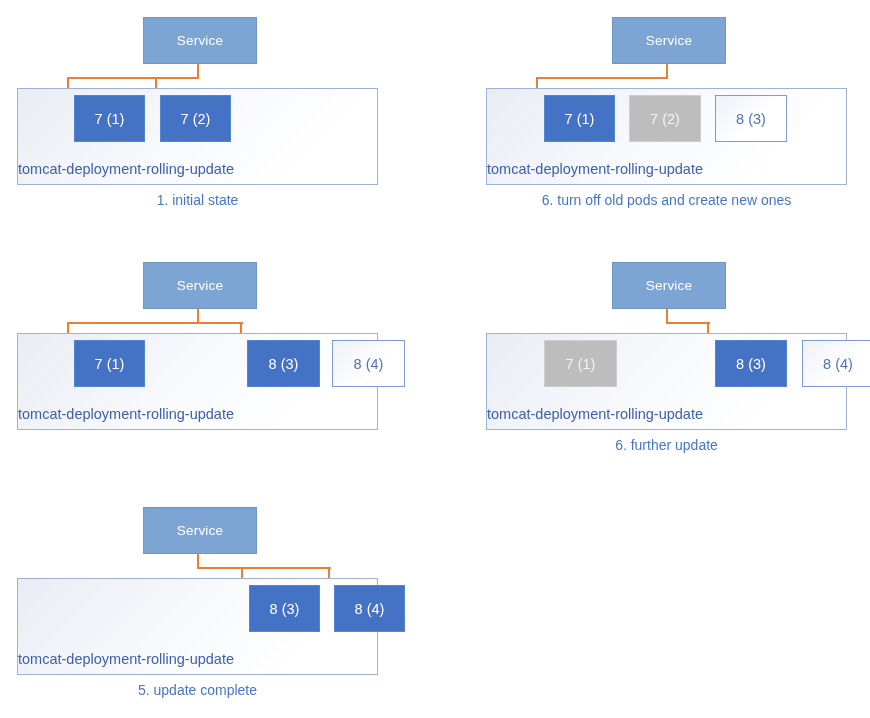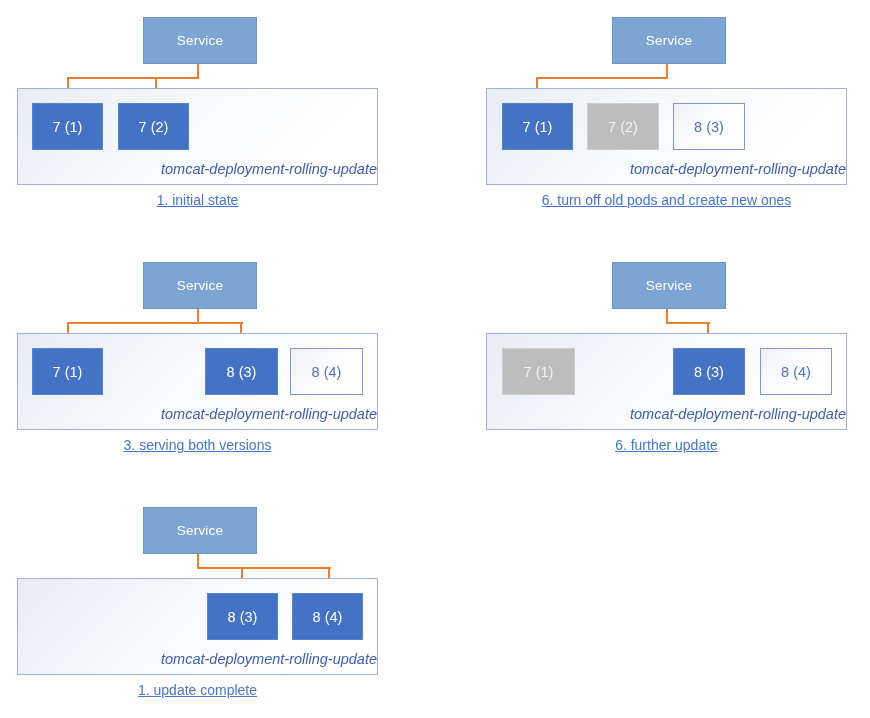--- a/index.html
+++ b/index.html
@@ -15,32 +15,32 @@
     font-family:"Liberation Sans", sans-serif;}
   .canvas{position:relative; width:870px; height:718px; background:#fff; overflow:hidden;}
   .panel{position:absolute; width:400px; height:245px;}
   .service{position:absolute; left:143px; top:17px; width:114px; height:47px;
     background:var(--service-fill); border:1px solid var(--service-border);
     color:var(--service-text); font-size:13.5px; display:flex; align-items:center;
     justify-content:center; letter-spacing:.2px;}
   .container-box{position:absolute; left:17px; top:88px; width:361px; height:97px;
     border:1px solid var(--container-border);
     background:linear-gradient(135deg,#E9ECF3 0%,#F7F9FC 45%,#FFFFFF 80%);}
-  .deploy-label{position:absolute; left:0; bottom:7px; width:100%; text-align:right;
-    color:var(--label-color); font-size:14.5px;font-style:italic;}
-  .pod{position:absolute; top:103px; height:47px; display:flex; align-items:center;
-    justify-content:center; font-size:14.5px;}
+  .deploy-label{position:absolute; left:0; bottom:7px; width:100%; text-align:left;
+    color:var(--label-color); font-size:14.5px;}
+  .pod{position:absolute; top:95px; height:47px; display:flex; align-items:center;
+    justify-content:center; font-size:14.5px;margin-left:42px;}
   .pod.blue{background:var(--pod-blue); border:1px solid var(--pod-blue-border);
     color:var(--pod-blue-text);}
   .pod.gray{background:var(--pod-gray); border:1px solid var(--pod-gray-border);
     color:var(--pod-gray-text);}
   .pod.white{background:linear-gradient(135deg,#EEF1F7 0%,#FFFFFF 60%);
     border:1px solid var(--pod-white-border); color:var(--pod-white-text);}
   .caption{position:absolute; left:17px; top:192px; width:361px; text-align:center;
-    color:var(--caption-color); font-size:14px;text-decoration:underline;}
+    color:var(--caption-color); font-size:14px;}
   .ln{position:absolute; background:var(--arrow);}
   .ah{position:absolute; width:0; height:0; border-left:6px solid transparent;
     border-right:6px solid transparent; border-top:8px solid var(--arrow);}
 </style>
 </head>
 <body>
 
 <div class="canvas">
 
   <section class="panel" style="left:0;top:0;">
@@ -103,21 +103,20 @@
     </div>
     <div class="pod blue" style="left:32px;width:71px;">
       <span>7 (1)</span>
     </div>
     <div class="pod blue" style="left:205px;width:73px;">
       <span>8 (3)</span>
     </div>
     <div class="pod white" style="left:290px;width:73px;">
       <span>8 (4)</span>
     </div>
-    <div class="caption">3. serving both versions</div>
   </section>
 
   <section class="panel" style="left:469px;top:245px;">
     <div class="service">
       <span>Service</span>
     </div>
     <div class="ln" style="left:197px;top:64px;width:2px;height:15px;"></div>
     <div class="ln" style="left:197px;top:77px;width:44px;height:2px;"></div>
     <div class="ln" style="left:238px;top:77px;width:2px;height:18px;"></div>
     <div class="ah" style="left:233px;top:95px;"></div>
@@ -148,16 +147,16 @@
     <div class="ah" style="left:323px;top:95px;"></div>
     <div class="container-box">
       <div class="deploy-label">tomcat-deployment-rolling-update</div>
     </div>
     <div class="pod blue" style="left:207px;width:71px;">
       <span>8 (3)</span>
     </div>
     <div class="pod blue" style="left:292px;width:71px;">
       <span>8 (4)</span>
     </div>
-    <div class="caption">1. update complete</div>
+    <div class="caption">5. update complete</div>
   </section>
 
 </div>
 
 </body></html>

